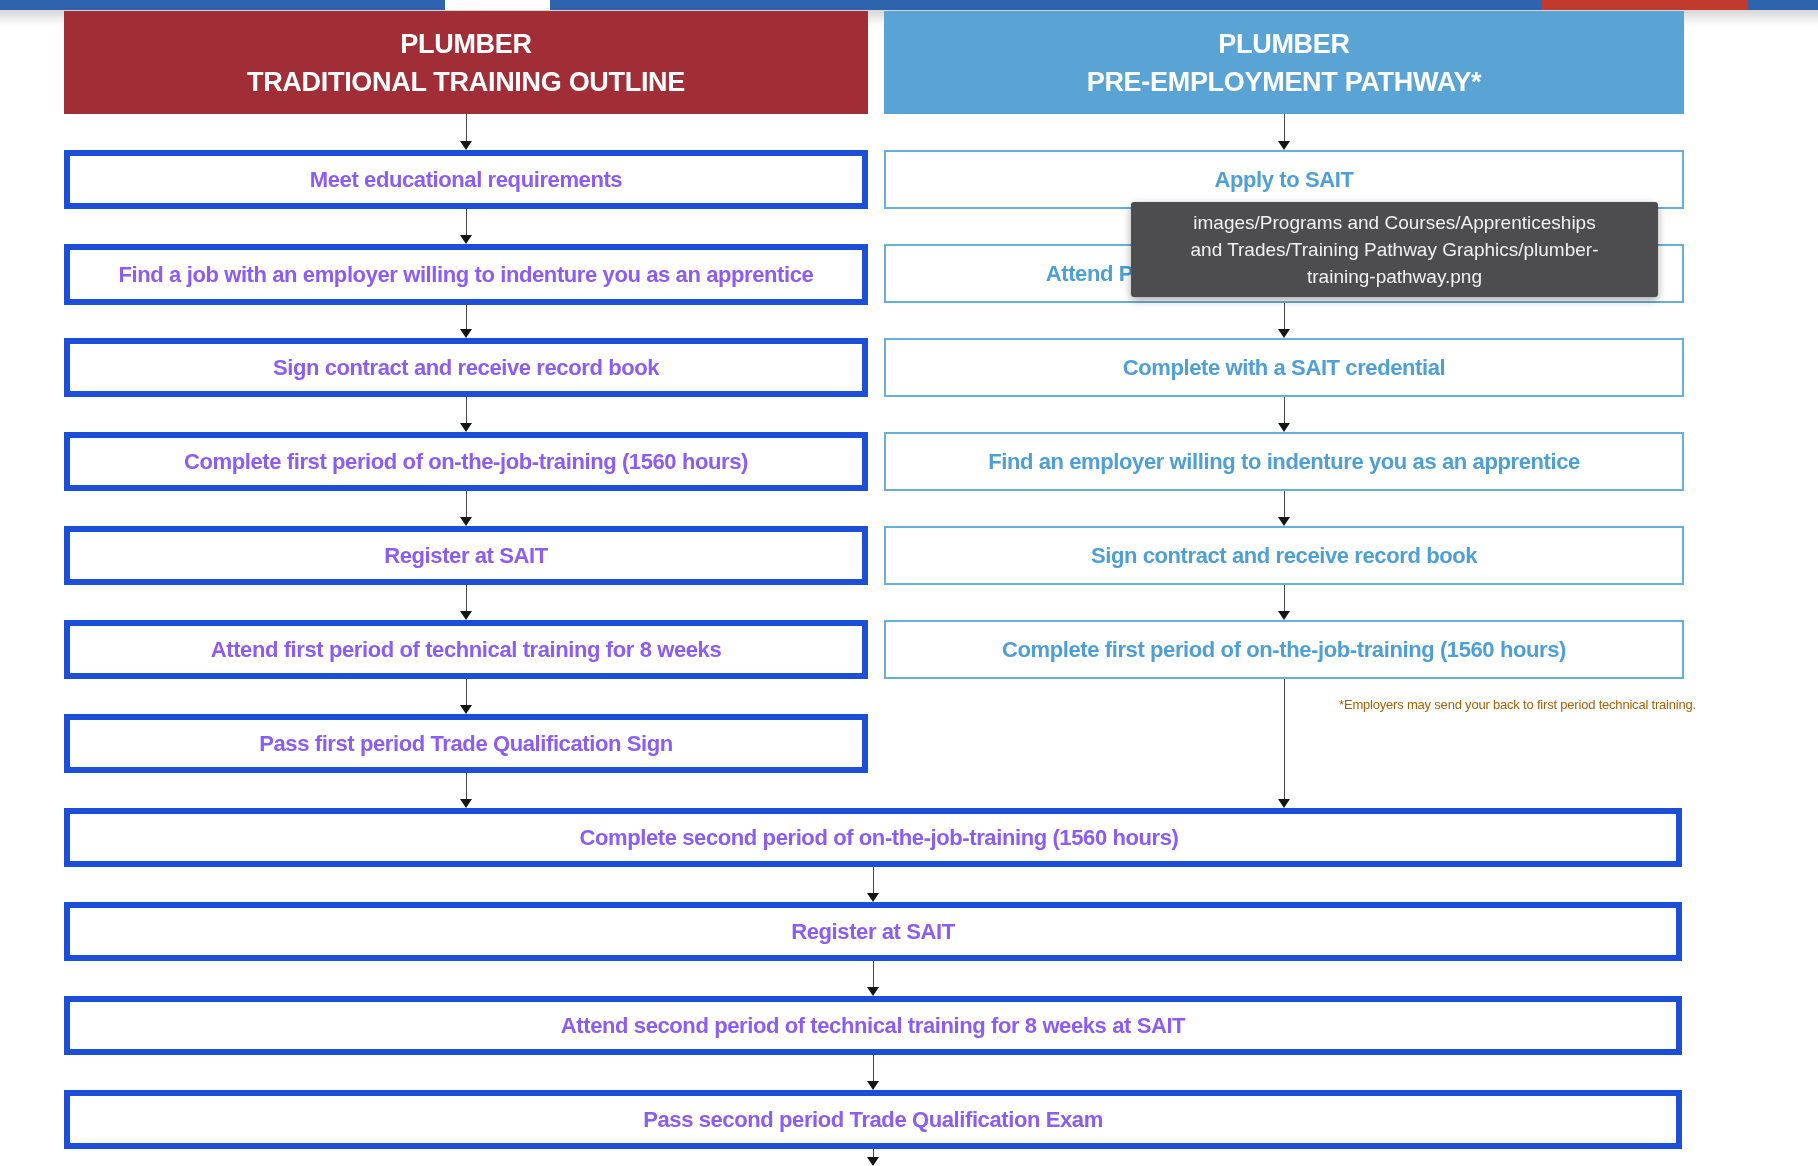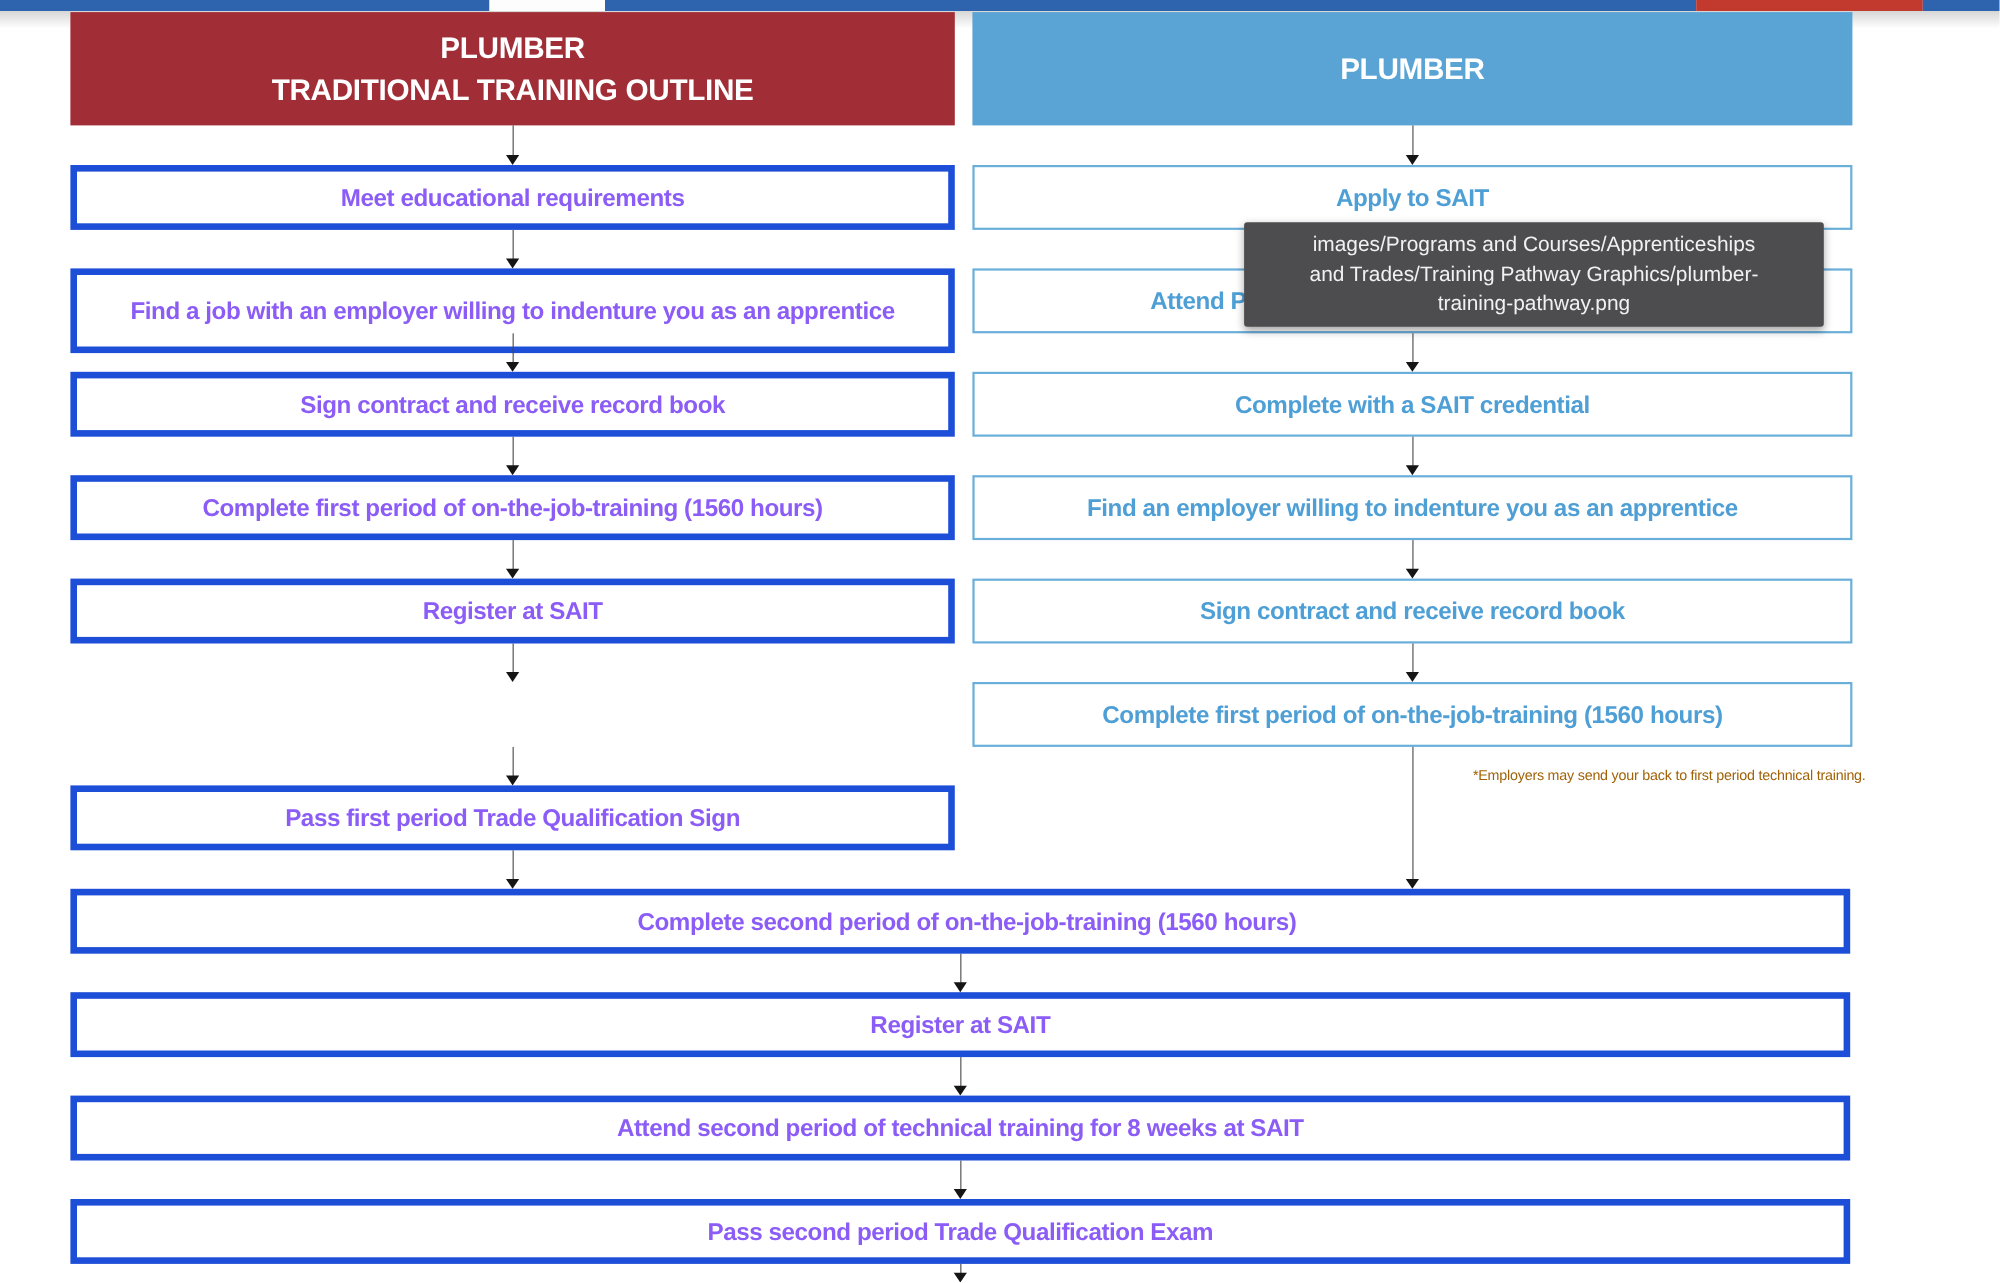--- a/index.html
+++ b/index.html
@@ -72,36 +72,40 @@
   <div class="topshadow"></div>
 
   <div class="flow">
 
     <div class="hdr hdr-red" style="left:64px;top:11px;width:804px;height:103px;">
       <span>PLUMBER</span>
       <span>TRADITIONAL TRAINING OUTLINE</span>
     </div>
     <div class="hdr hdr-blue" style="left:884px;top:11px;width:800px;height:103px;">
       <span>PLUMBER</span>
+      <span>PRE-EMPLOYMENT PATHWAY*</span>
     </div>
 
     <div class="fbox fbox-red" style="left:64px;top:150px;width:804px;height:59px;">
         <span>Meet educational requirements</span>
       </div>
-    <div class="fbox fbox-red" style="left:64px;top:244px;width:804px;height:77px;">
+    <div class="fbox fbox-red" style="left:64px;top:244px;width:804px;height:61px;">
         <span>Find a job with an employer willing to indenture you as an apprentice</span>
       </div>
     <div class="fbox fbox-red" style="left:64px;top:338px;width:804px;height:59px;">
         <span>Sign contract and receive record book</span>
       </div>
     <div class="fbox fbox-red" style="left:64px;top:432px;width:804px;height:59px;">
         <span>Complete first period of  on-the-job-training (1560 hours)</span>
       </div>
     <div class="fbox fbox-red" style="left:64px;top:526px;width:804px;height:59px;">
         <span>Register at SAIT</span>
+      </div>
+    <div class="fbox fbox-red" style="left:64px;top:620px;width:804px;height:59px;">
+        <span>Attend first period of technical training for 8 weeks</span>
       </div>
     <div class="fbox fbox-red" style="left:64px;top:714px;width:804px;height:59px;">
         <span>Pass first period Trade Qualification Sign</span>
       </div>
 
     <div class="fbox fbox-blue" style="left:884px;top:150px;width:800px;height:59px;">
         <span>Apply to SAIT</span>
       </div>
     <div class="fbox fbox-blue fbox-rel" style="left:884px;top:244px;width:800px;height:59px;">
       <span class="clip-label">Attend P</span>

